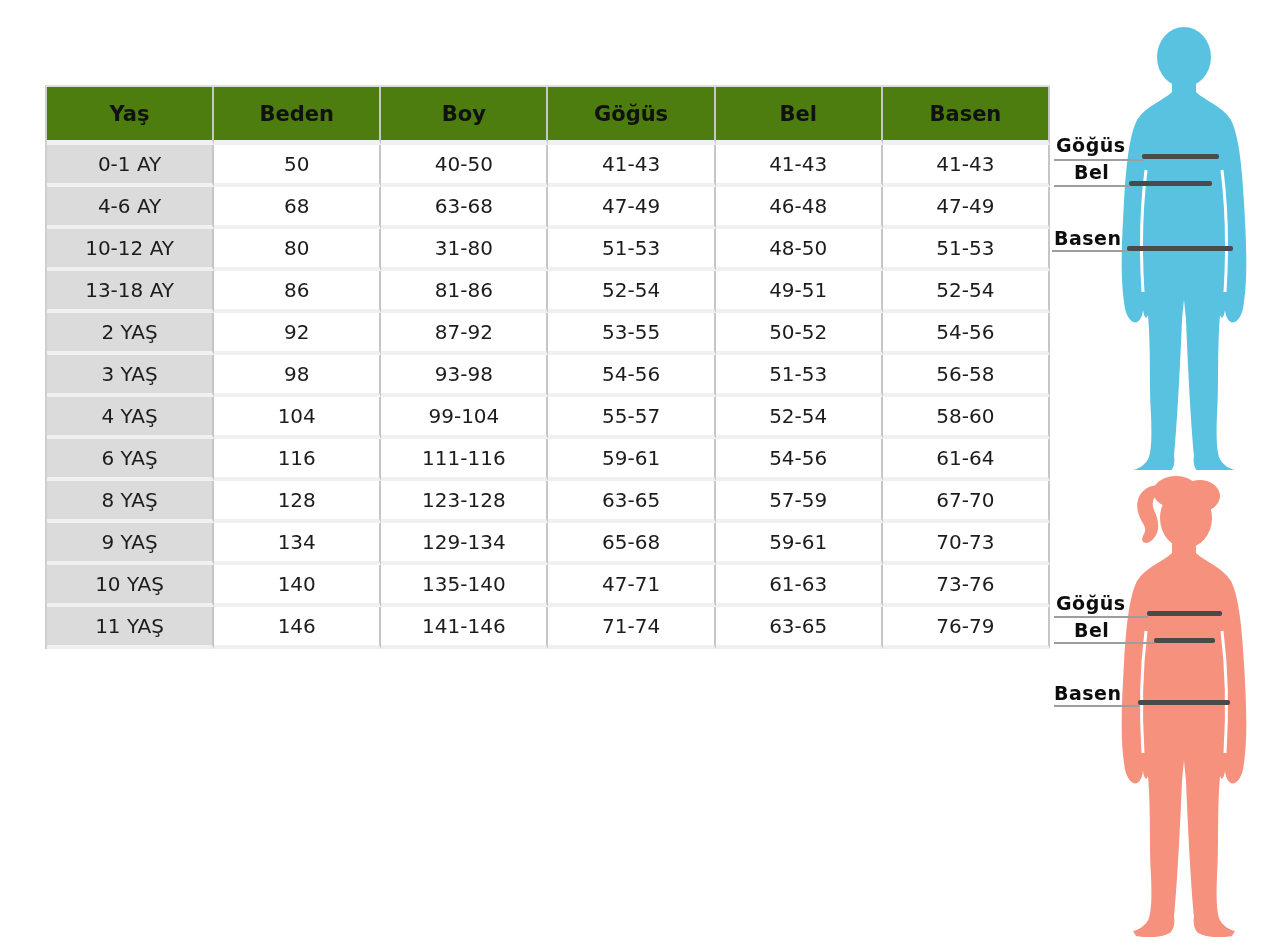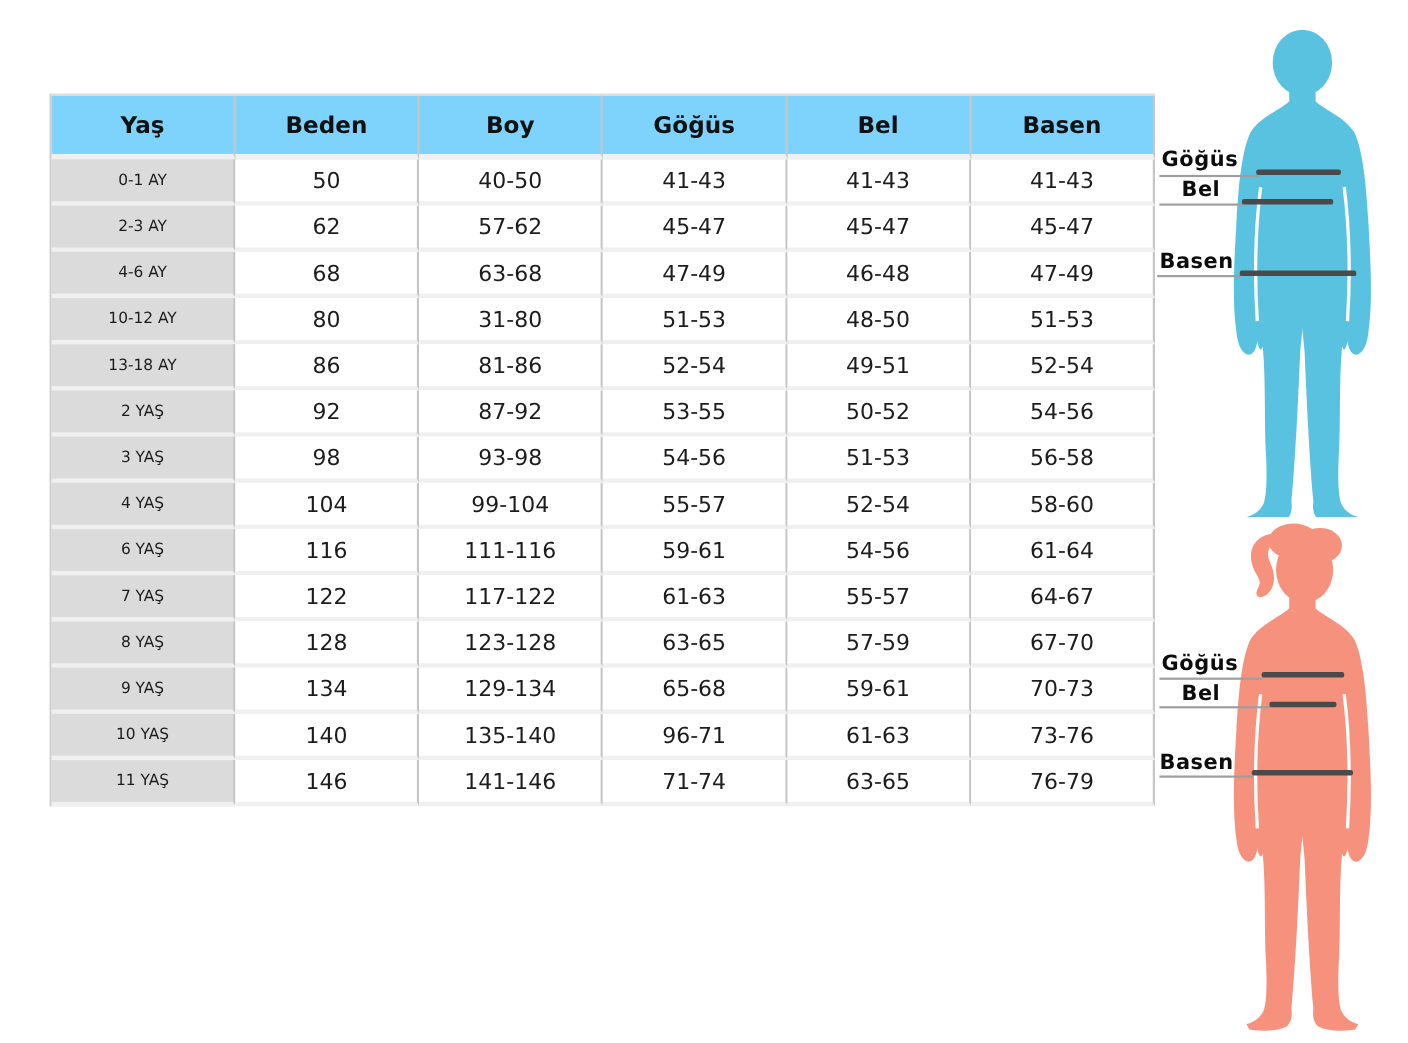--- a/index.html
+++ b/index.html
@@ -13,26 +13,26 @@
     border-collapse:separate;border-spacing:0;table-layout:fixed;
     border-left:2px solid #cfcfcf;border-top:2px solid #dedede;
     font-family:"DejaVu Sans","Liberation Sans",sans-serif;
   }
   table.size-table th,table.size-table td{
     text-align:center;vertical-align:middle;
     border-right:2px solid #c6c6c6;border-bottom:4px solid #f0f0f0;
     padding:0;font-weight:normal;
   }
   table.size-table thead th{
-    background:#7dd3fc;height:53px;font-size:21px;font-weight:bold;
+    background:#4d7c0f;height:53px;font-size:21px;font-weight:bold;
     border-bottom:5px solid #f0f0f0;color:#111;
   }
   table.size-table tbody tr{height:42px;}
   table.size-table tbody th{ 
-    background:#dbdbdb;font-size:14px;font-weight:normal;color:#1c1c1c;
+    background:#dbdbdb;font-size:20px;font-weight:normal;color:#1c1c1c;
   }
   table.size-table tbody td{background:#ffffff;font-size:20px;color:#1c1c1c;}
   
   .fig{position:absolute;}
   .m-label{
     position:absolute;font-size:19px;font-weight:bold;color:#0d0d0d;z-index:5;
     letter-spacing:0.5px;white-space:nowrap;
   }
   .m-thin{position:absolute;height:2px;background:#9e9e9e;z-index:4;}
   .m-thick{position:absolute;height:5px;background:#4a4a4a;z-index:4;border-radius:2px;}
@@ -56,28 +56,20 @@
     <tbody>
         <tr>
           <th>0-1 AY</th>
           <td>50</td>
           <td>40-50</td>
           <td>41-43</td>
           <td>41-43</td>
           <td>41-43</td>
         </tr>
         <tr>
-          <th>2-3 AY</th>
-          <td>62</td>
-          <td>57-62</td>
-          <td>45-47</td>
-          <td>45-47</td>
-          <td>45-47</td>
-        </tr>
-        <tr>
           <th>4-6 AY</th>
           <td>68</td>
           <td>63-68</td>
           <td>47-49</td>
           <td>46-48</td>
           <td>47-49</td>
         </tr>
         <tr>
           <th>10-12 AY</th>
           <td>80</td>
@@ -120,48 +112,40 @@
         </tr>
         <tr>
           <th>6 YAŞ</th>
           <td>116</td>
           <td>111-116</td>
           <td>59-61</td>
           <td>54-56</td>
           <td>61-64</td>
         </tr>
         <tr>
-          <th>7 YAŞ</th>
-          <td>122</td>
-          <td>117-122</td>
-          <td>61-63</td>
-          <td>55-57</td>
-          <td>64-67</td>
-        </tr>
-        <tr>
           <th>8 YAŞ</th>
           <td>128</td>
           <td>123-128</td>
           <td>63-65</td>
           <td>57-59</td>
           <td>67-70</td>
         </tr>
         <tr>
           <th>9 YAŞ</th>
           <td>134</td>
           <td>129-134</td>
           <td>65-68</td>
           <td>59-61</td>
           <td>70-73</td>
         </tr>
         <tr>
           <th>10 YAŞ</th>
           <td>140</td>
           <td>135-140</td>
-          <td>96-71</td>
+          <td>47-71</td>
           <td>61-63</td>
           <td>73-76</td>
         </tr>
         <tr>
           <th>11 YAŞ</th>
           <td>146</td>
           <td>141-146</td>
           <td>71-74</td>
           <td>63-65</td>
           <td>76-79</td>

